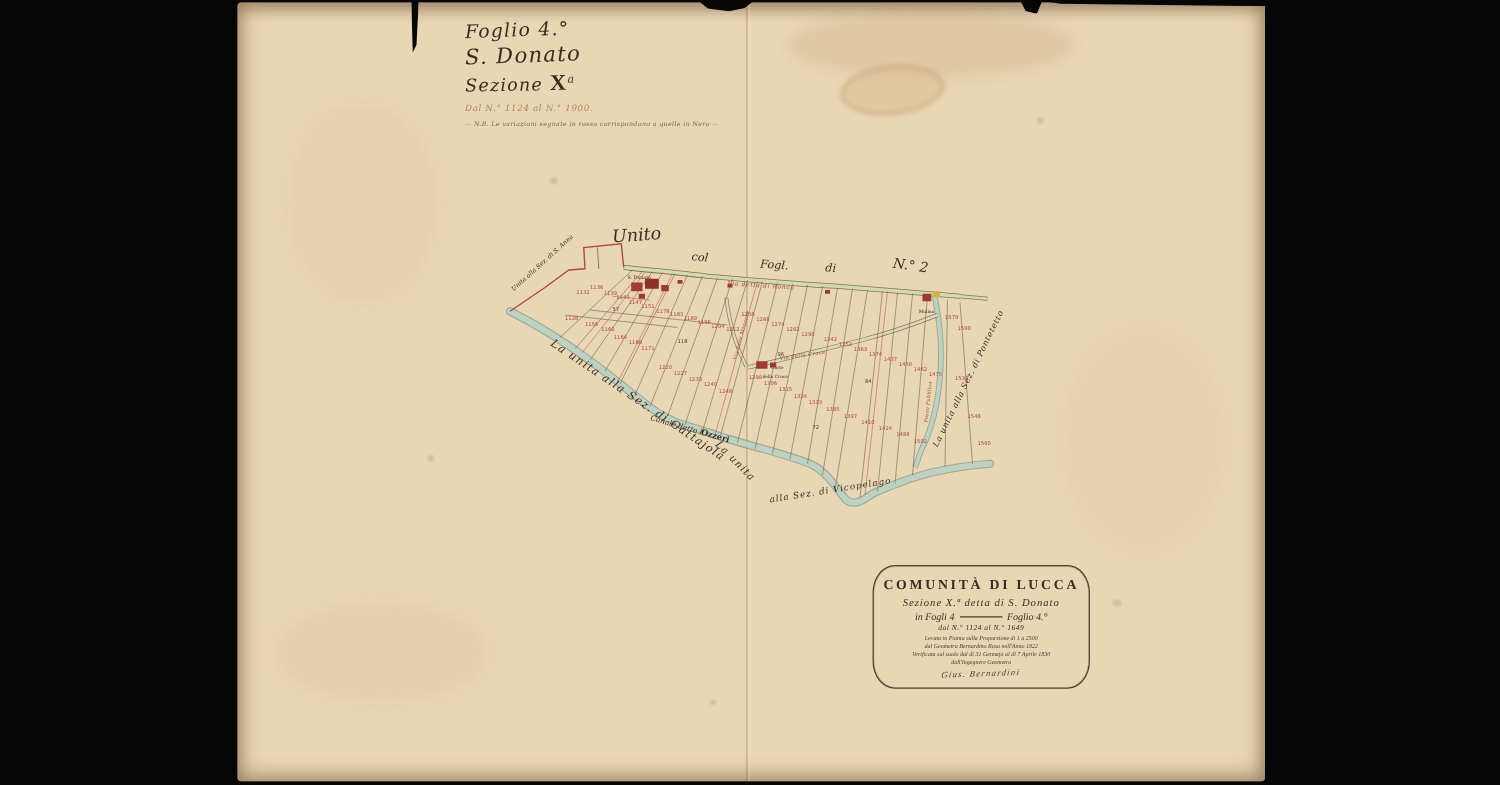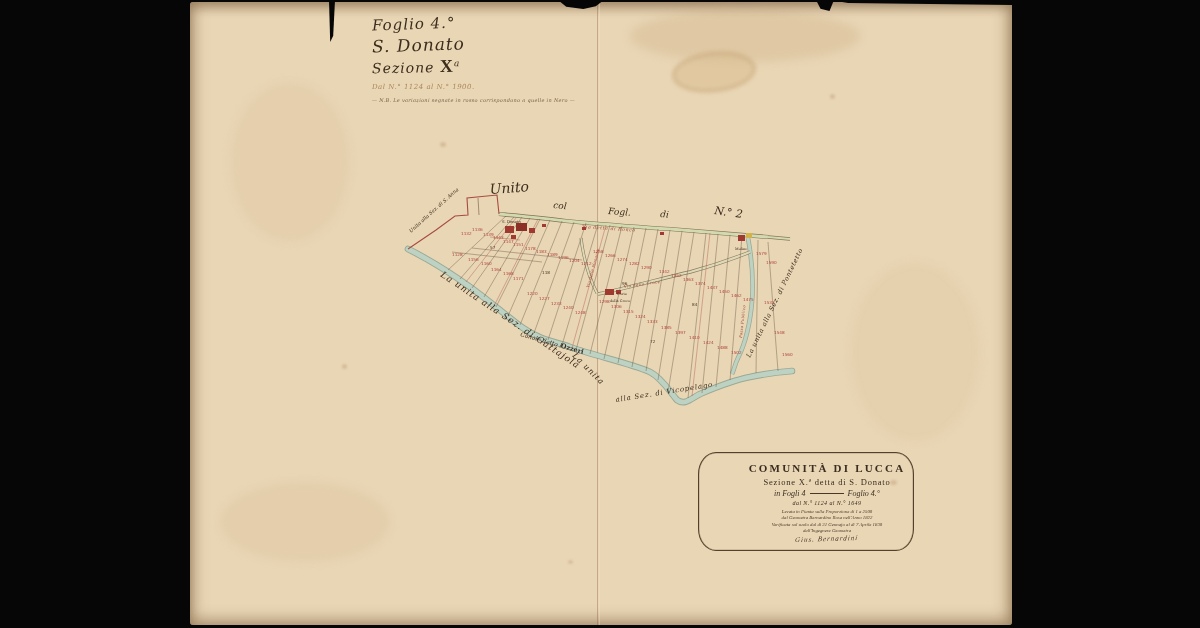--- a/index.html
+++ b/index.html
@@ -33,23 +33,23 @@
   .tb3 .big-x{font-style:normal;font-weight:bold;font-size:18px;font-family:"Liberation Serif",serif;}
   .tb3 sup{font-size:9px;}
   .tb4{font-style:italic;font-size:7px;margin-top:7px;color:rgba(150,108,60,.75);letter-spacing:.5px;}
   .tb5{font-style:italic;font-size:5px;margin-top:6px;color:rgba(90,62,40,.8);letter-spacing:.3px;white-space:nowrap;}
 
   
   .cartouche{position:absolute;left:508px;top:450px;width:172px;height:97px;
     border:1.2px solid #54402c;border-radius:18px/22px;
     box-shadow:inset 0 0 0 .5px rgba(84,64,44,.35);
     display:flex;flex-direction:column;align-items:center;justify-content:flex-start;
-    font-family:"Liberation Serif",serif;color:#3b2d20;text-align:center;padding-left:42px;}
+    font-family:"Liberation Serif",serif;color:#3b2d20;text-align:center;}
   .ct1{font-weight:bold;font-size:11px;letter-spacing:2.2px;margin-top:9px;white-space:nowrap;}
-  .ct2{font-size:8.5px;margin-top:3px;letter-spacing:.8px;white-space:nowrap;}
+  .ct2{font-style:italic;font-size:8.5px;margin-top:3px;letter-spacing:.8px;white-space:nowrap;}
   .ct3{font-style:italic;font-size:8px;margin-top:2px;display:flex;align-items:center;gap:4px;white-space:nowrap;}
   .ct3 .dash{display:inline-block;width:34px;border-top:1px solid #4a3826;}
   .ct4{font-style:italic;font-size:6px;margin-top:2px;letter-spacing:.4px;}
   .ct5{font-style:italic;font-size:4.8px;margin-top:3px;color:#4a3a2a;}
   .ct6{font-style:italic;font-size:4.8px;margin-top:1px;color:#4a3a2a;}
   .ct7{font-style:italic;font-size:4.8px;margin-top:2px;color:#4a3a2a;}
   .ct8{font-style:italic;font-size:4.8px;margin-top:1px;color:#4a3a2a;}
   .ct-sig{font-style:italic;font-size:7px;margin-top:2px;color:#4a3a2c;transform:rotate(-2deg) skewX(-10deg);letter-spacing:1px;}
 
   

